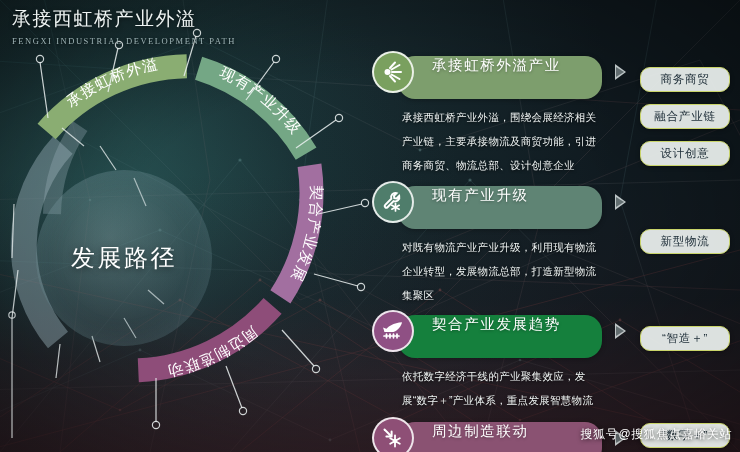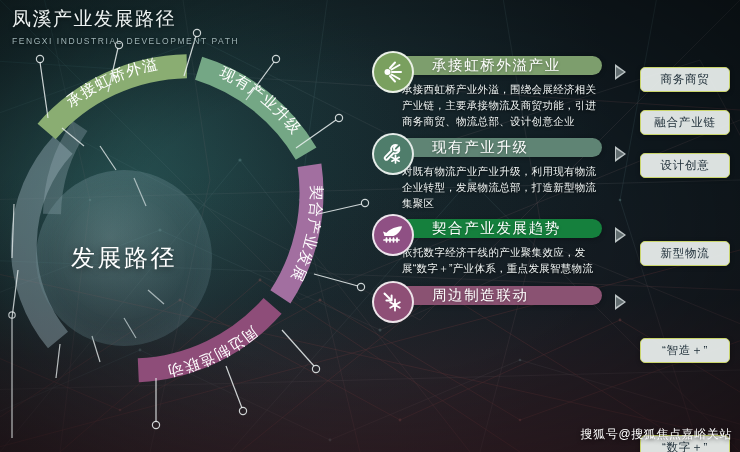--- a/index.html
+++ b/index.html
@@ -34,20 +34,21 @@
 
   
   .header{ position:absolute; left:12px; top:6px; z-index:40; }
   .h-cn{
     font-size:19px; color:#eef3f2; letter-spacing:1.5px; font-weight:400;
     text-shadow:0 1px 4px rgba(0,0,0,.6);
   }
   .h-en{
     font-size:8.5px; color:#9fb4b6; letter-spacing:1.55px; margin-top:4px;
     text-shadow:0 1px 3px rgba(0,0,0,.6);
+    font-family:Liberation Serif, serif;
   }
 
   
   .dial{ position:absolute; left:-12px; top:18px; width:380px; height:430px; z-index:20; }
   .dial svg{ display:block; overflow:visible; }
   .arc-label{
     font-family:"Liberation Sans","DejaVu Sans",sans-serif;
     font-size:15px; fill:#ffffff; letter-spacing:1.2px;
     font-weight:400;
   }
@@ -63,21 +64,21 @@
     display:flex; flex-direction:row; align-items:center; justify-content:center;
     z-index:25;
   }
   .hub-cn{ font-size:24px; color:#fff; letter-spacing:2.5px; text-shadow:0 2px 6px rgba(0,0,0,.55); }
   .hub-en{ font-size:9.5px; color:#e3eceb; letter-spacing:1.9px; margin-top:7px; text-shadow:0 1px 4px rgba(0,0,0,.55); }
 
   
   .cards{ position:absolute; left:372px; top:56px; width:230px; z-index:30; }
   .card{ position:relative; margin-bottom:8px; }
   .pill{
-    position:relative; height:19px; border-radius:17px;
+    position:relative; height:43px; border-radius:17px;
     display:flex; align-items:flex-start;
     margin-left:26px; padding-left:34px;
     box-shadow:0 1px 5px rgba(0,0,0,.3);
   }
   .pill-label{
     font-size:14.5px; color:#ffffff; letter-spacing:1.6px;
     text-shadow:0 1px 3px rgba(0,0,0,.35);
   }
   .badge{
     position:absolute; left:0; top:-5px; width:42px; height:42px; border-radius:50%;
@@ -95,33 +96,33 @@
   }
   .arrow-in{
     position:absolute; right:-21.5px; top:10.5px;
     width:0; height:0;
     border-left:8px solid rgba(24,38,42,.55);
     border-top:5.5px solid transparent;
     border-bottom:5.5px solid transparent;
   }
   .desc{
     margin:6px 0 0 30px; width:198px;
-    font-size:10.5px; line-height:16px; color:#f0f5f4; letter-spacing:.3px;
+    font-size:10.5px; line-height:24px; color:#f0f5f4; letter-spacing:.3px;
     text-shadow:0 1px 3px rgba(0,0,0,.75);
   }
 
   
   .tags{ position:absolute; left:640px; top:40px; z-index:30; }
   .tag{
-    width:90px; height:25px; border-radius:5px;
+    width:90px; height:25px; border-radius:10px;
     background:rgba(236,241,239,.93);
     border:1.3px solid #c9d46a;
     display:flex; align-items:center; justify-content:center;
     font-size:11.5px; color:#20303a; letter-spacing:.8px;
-    margin-bottom:18px;
+    margin-bottom:12px;
     box-shadow:0 1px 4px rgba(0,0,0,.35);
   }
   .tag.gap-a{ margin-top:27px; }
   .tag.gap-b{ margin-top:63px; }
   .tag.gap-c{ margin-top:72px; }
 
   
   .wm{
     position:absolute; right:8px; bottom:9px; z-index:40;
     font-size:12px; color:#ffffff; letter-spacing:.6px;
@@ -194,21 +195,21 @@
       <circle cx="120" cy="410" r="1.3"></circle>
         <circle cx="520" cy="420" r="1.3"></circle>
     </g>
   </svg>
 
   <div class="bg-teal"></div>
   <div class="bg-warm"></div>
   <div class="bg-vig"></div>
 
   <div class="header">
-    <div class="h-cn">凤溪产业发展路径</div>
+    <div class="h-cn">承接西虹桥产业外溢</div>
     <div class="h-en">FENGXI INDUSTRIAL DEVELOPMENT PATH</div>
   </div>
 
   <div class="dial">
     <svg width="380" height="430" viewBox="0 0 380 430">
       <defs>
         <path id="p0" d="M 58.6 113.5 A 190 190 0 0 1 198.8 48.2"></path>
         <path id="p1" d="M 210.6 50.3 A 190 190 0 0 1 318.1 135.6"></path>
         <path id="p2" d="M 321.5 147.2 A 190 190 0 0 1 292.4 278.8"></path>
         <path id="p3" d="M 284.6 287.8 A 190 190 0 0 1 150.3 352.2"></path>

